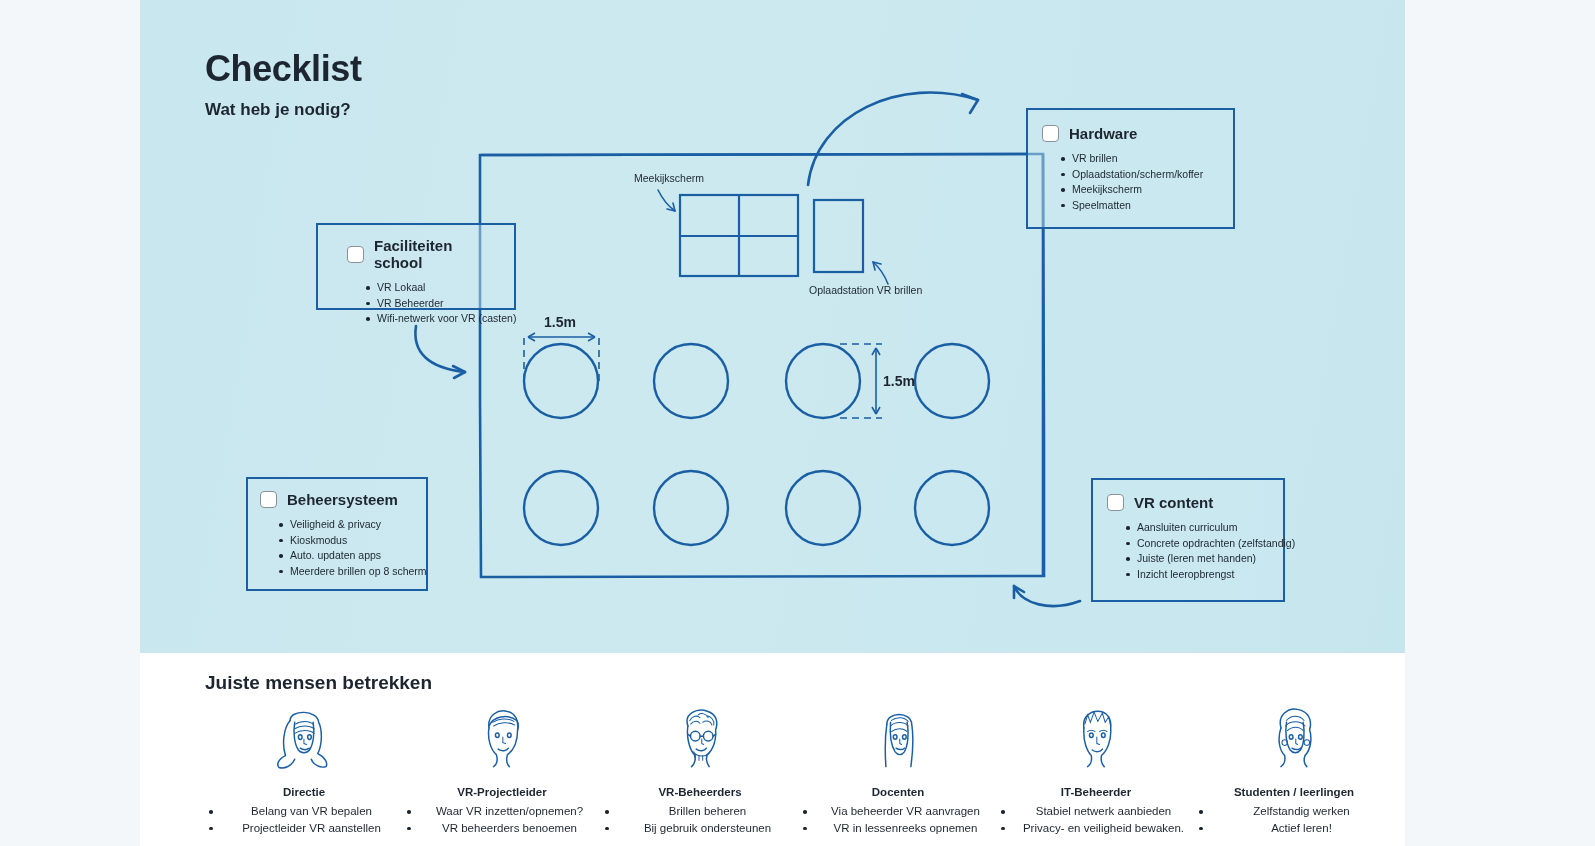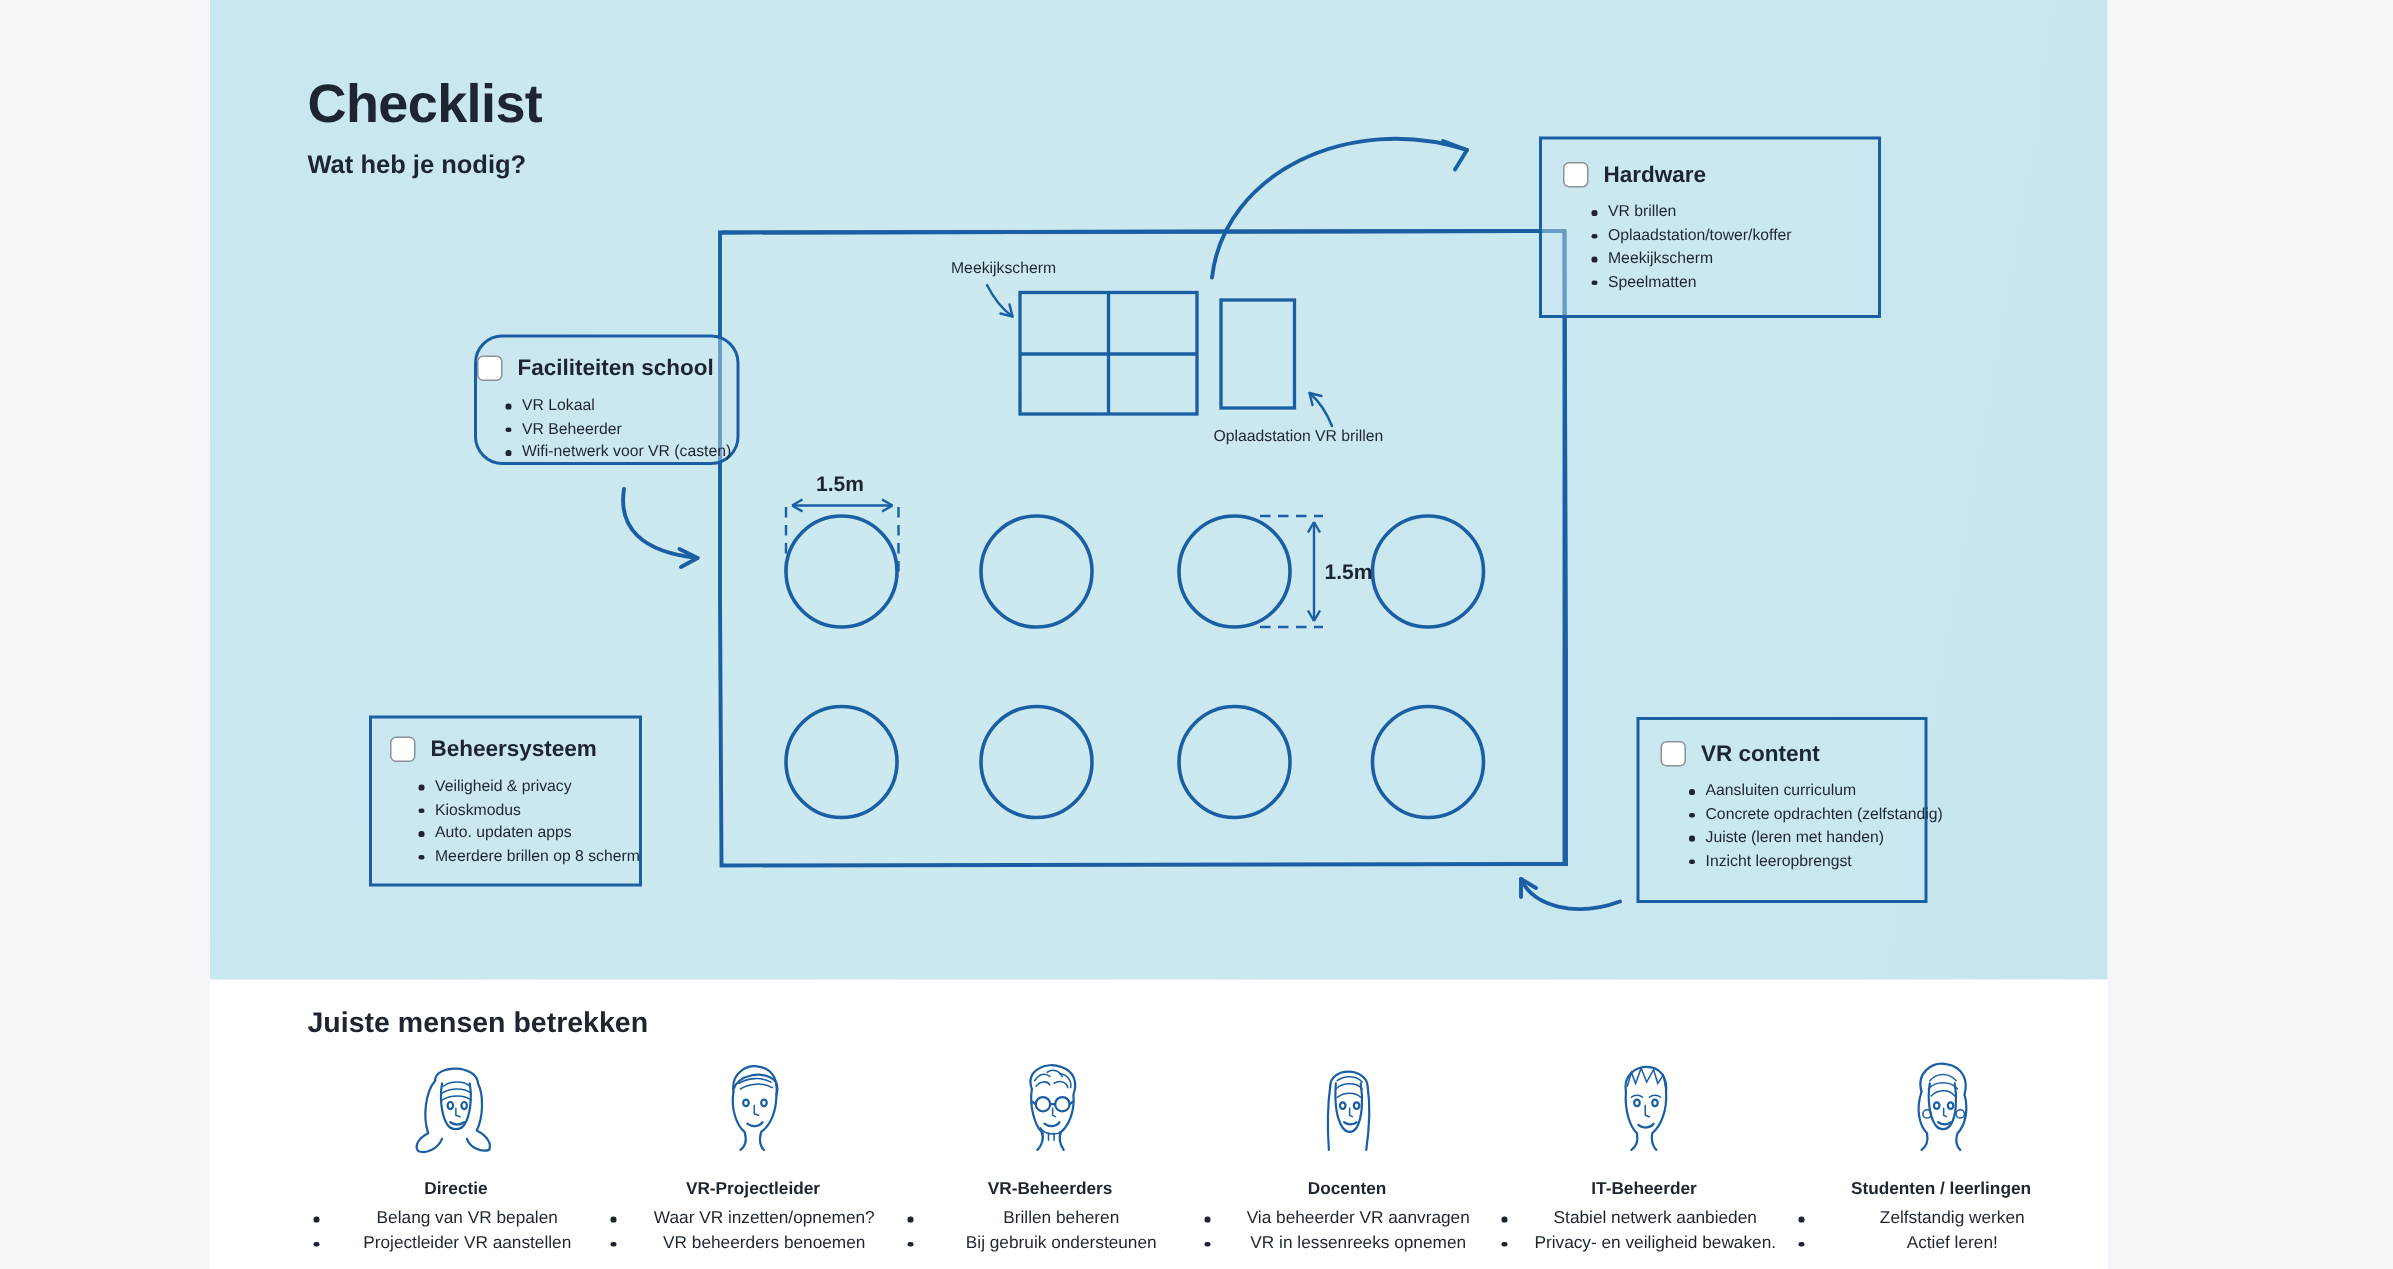--- a/index.html
+++ b/index.html
@@ -76,22 +76,22 @@
     white-space: nowrap;
   }
   .card li::before {
     content: "";
     position: absolute;
     left: -11px; top: 6px;
     width: 3.5px; height: 3.5px;
     border-radius: 50%;
     background: #1d2630;
   }
-  #card-hardware   { left: 886px; top: 91px;  width: 228px; height: 121px; padding: 15px 14px 0 14px; }
-  #card-faciliteit { left: 176px; top: 223px; width: 177px; height: 87px;  padding: 12px 12px 0 0; border-radius: 19px; }
+  #card-hardware   { left: 886px; top: 108px;  width: 209px; height: 121px; padding: 15px 14px 0 14px; }
+  #card-faciliteit { left: 176px; top: 223px; width: 200px; height: 87px;  padding: 12px 12px 0 29px; }
   #card-beheer     { left:  94px; top: 477px; width: 182px; height: 114px; padding: 12px 12px 0 12px; margin-left: 12px; }
   #card-vrcontent  { left: 951px; top: 478px; width: 194px; height: 124px; padding: 14px 14px 0 14px; }
 
   
   #diagram {
     position: absolute; left: 0; top: 0;
     width: 1265px; height: 653px;
     pointer-events: none;
   }
   .dline   { fill: none; stroke: #1a5fa3; stroke-width: 2.6; }
@@ -205,21 +205,21 @@
       </g>
     </svg>
 
     <div class="card" id="card-hardware">
       <div class="card-head">
         <span class="chk"></span>
         <span class="card-title">Hardware</span>
       </div>
       <ul>
         <li>VR brillen</li>
-        <li>Oplaadstation/tower/koffer</li>
+        <li>Oplaadstation/scherm/koffer</li>
         <li>Meekijkscherm</li>
         <li>Speelmatten</li>
       </ul>
     </div>
 
     <div class="card" id="card-faciliteit">
       <div class="card-head">
         <span class="chk"></span>
         <span class="card-title">Faciliteiten school</span>
       </div>

